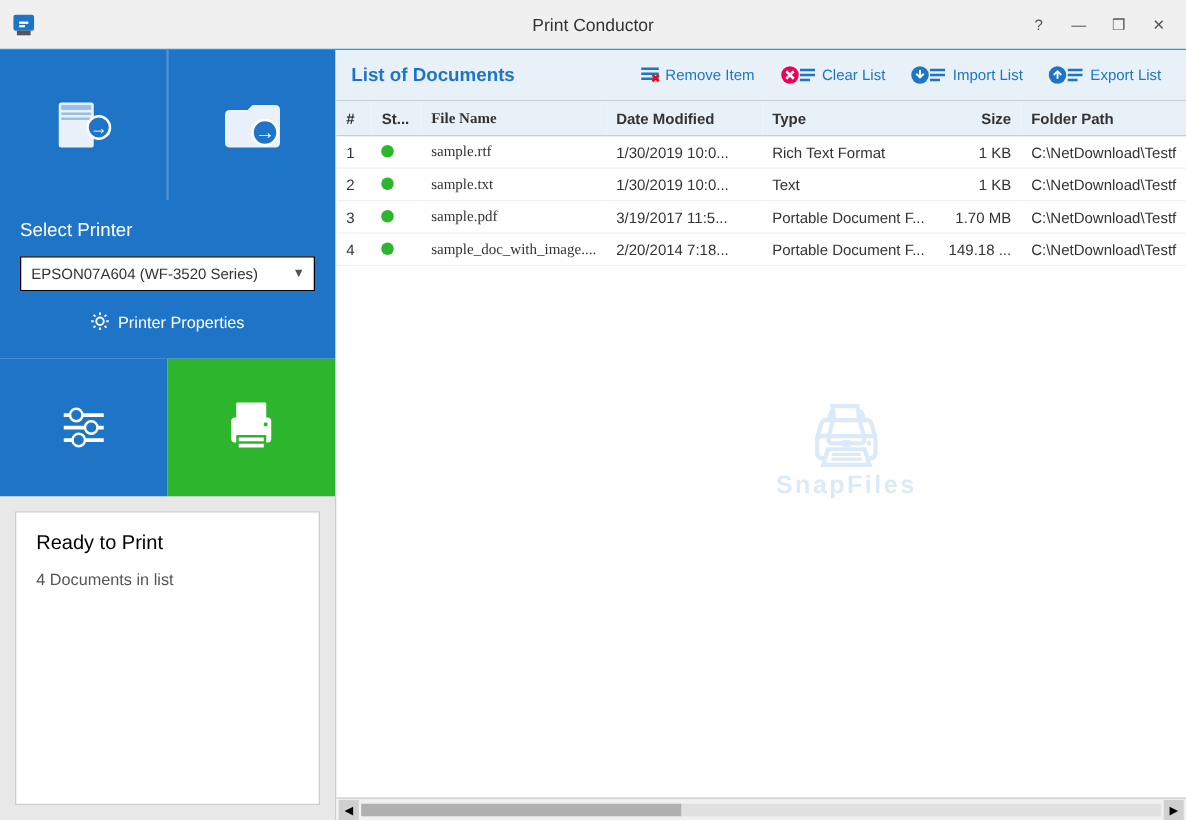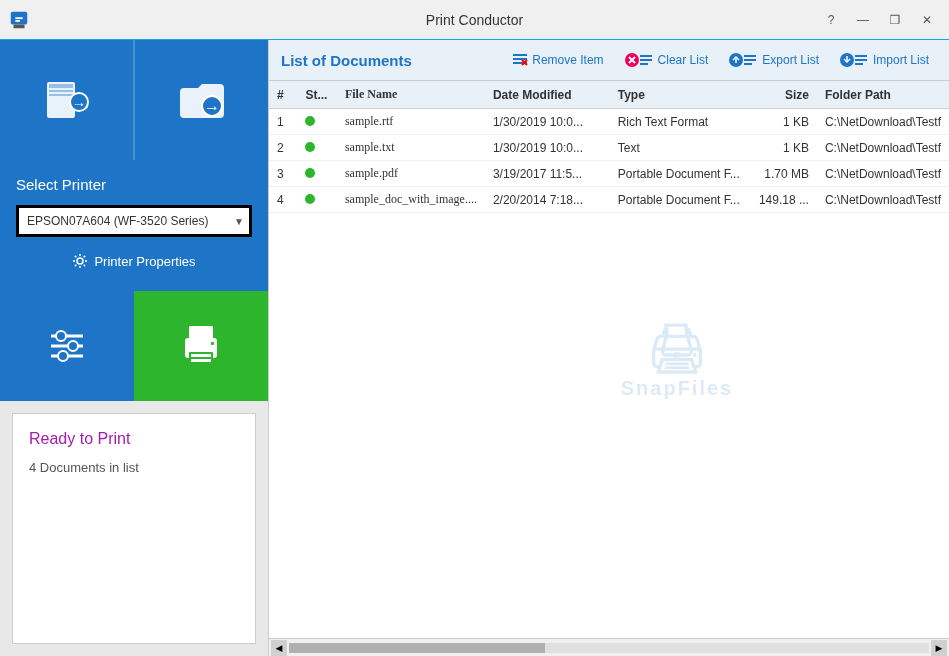--- a/index.html
+++ b/index.html
@@ -101,21 +101,21 @@
     }
     .printer-select-wrapper {
       position: relative;
       margin-bottom: 10px;
     }
     .printer-select {
       width: 100%;
       padding: 6px 30px 6px 8px;
       appearance: none;
       background: white;
-      border: 3px solid #000000;
+      border: 1px solid #000000;
       font-size: 12px;
       cursor: pointer;
       color: #333;
     }
     .printer-select-arrow {
       position: absolute;
       right: 8px;
       top: 50%;
       transform: translateY(-50%);
       pointer-events: none;
@@ -159,21 +159,21 @@
     
     .status-box {
       flex: 1;
       background: white;
       border: 1px solid #ccc;
       margin: 12px;
       padding: 16px;
     }
     .status-ready {
       font-size: 16px;
-      color: #a21caf;
+      color: #000000;
       margin-bottom: 12px;
     }
     .status-count {
       font-size: 13px;
       color: #555;
     }
 
     
     .right-panel {
       flex: 1;
@@ -435,42 +435,42 @@
         <svg width="14" height="14" viewBox="0 0 14 14" style="margin-left:-4px">
           <rect x="0" y="2" width="12" height="2" fill="#1e75c8"></rect>
           <rect x="0" y="6" width="12" height="2" fill="#1e75c8"></rect>
           <rect x="0" y="10" width="8" height="2" fill="#1e75c8"></rect>
         </svg>
         <span>Clear List</span>
       </button>
       <button class="toolbar-btn">
         <svg width="16" height="16" viewBox="0 0 16 16">
           <circle cx="8" cy="8" r="7" fill="#1e75c8"></circle>
-          <polyline points="5,8 8,5 11,8" fill="none" stroke="white" stroke-width="1.5"></polyline>
-          <line x1="8" y1="5" x2="8" y2="11" stroke="white" stroke-width="1.5"></line>
+          <polyline points="5,7 8,10 11,7" fill="none" stroke="white" stroke-width="1.5"></polyline>
+          <line x1="8" y1="4" x2="8" y2="10" stroke="white" stroke-width="1.5"></line>
         </svg>
         <svg width="14" height="14" viewBox="0 0 14 14" style="margin-left:-4px">
           <rect x="0" y="2" width="12" height="2" fill="#1e75c8"></rect>
           <rect x="0" y="6" width="12" height="2" fill="#1e75c8"></rect>
           <rect x="0" y="10" width="8" height="2" fill="#1e75c8"></rect>
         </svg>
-        <span>Export List</span>
+        <span>Import List</span>
       </button>
       <button class="toolbar-btn">
         <svg width="16" height="16" viewBox="0 0 16 16">
           <circle cx="8" cy="8" r="7" fill="#1e75c8"></circle>
-          <polyline points="5,7 8,10 11,7" fill="none" stroke="white" stroke-width="1.5"></polyline>
-          <line x1="8" y1="4" x2="8" y2="10" stroke="white" stroke-width="1.5"></line>
+          <polyline points="5,8 8,5 11,8" fill="none" stroke="white" stroke-width="1.5"></polyline>
+          <line x1="8" y1="5" x2="8" y2="11" stroke="white" stroke-width="1.5"></line>
         </svg>
         <svg width="14" height="14" viewBox="0 0 14 14" style="margin-left:-4px">
           <rect x="0" y="2" width="12" height="2" fill="#1e75c8"></rect>
           <rect x="0" y="6" width="12" height="2" fill="#1e75c8"></rect>
           <rect x="0" y="10" width="8" height="2" fill="#1e75c8"></rect>
         </svg>
-        <span>Import List</span>
+        <span>Export List</span>
       </button>
     </div>
 
     <div class="doc-list-area">
 
       <div class="watermark">
         <div style="font-size:48px;">🖨</div>
         <div style="font-size:20px; letter-spacing:2px;">SnapFiles</div>
       </div>
 

